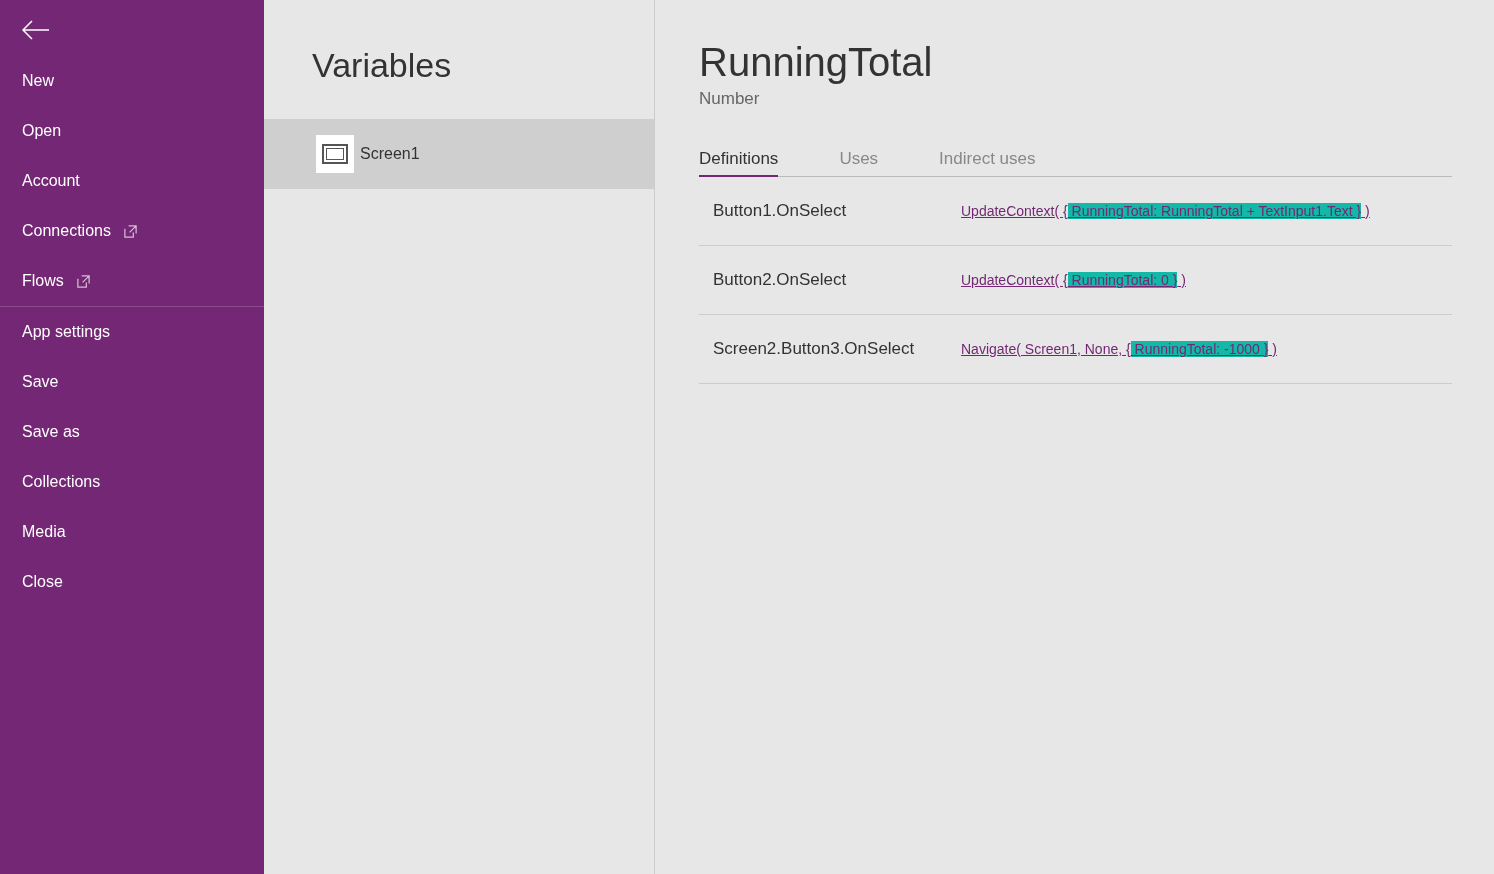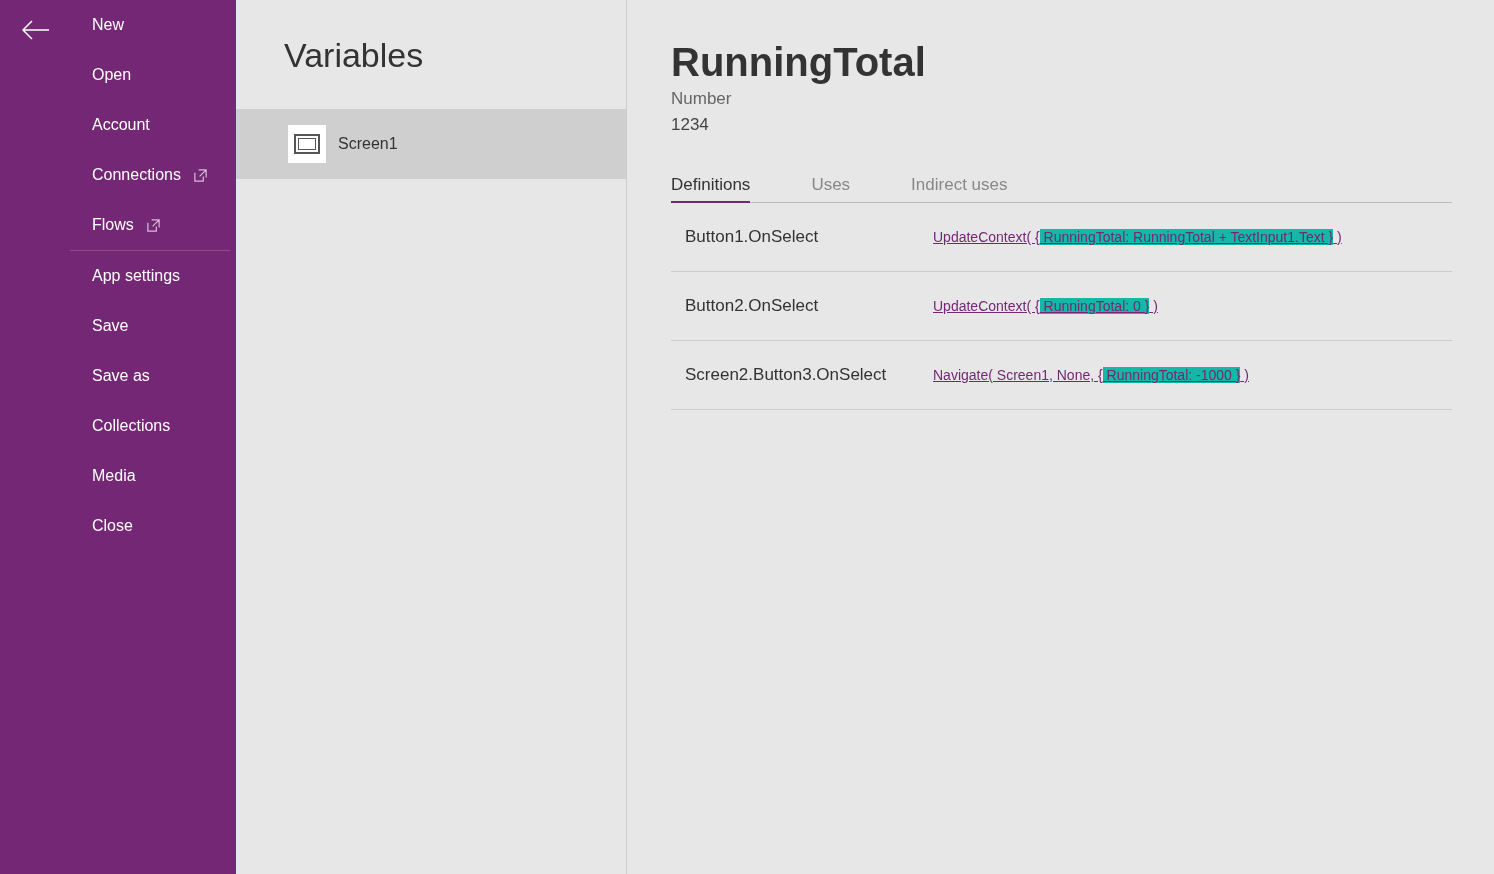--- a/index.html
+++ b/index.html
@@ -5,25 +5,25 @@
 * { margin: 0; padding: 0; box-sizing: border-box; }
 body {
   font-family: "Segoe UI", -apple-system, sans-serif;
   background: #e7e7e7;
   width: 1494px;
   height: 874px;
   overflow: hidden;
   display: flex;
 }
 .sidebar {
-  width: 236px;
+  width: 264px;
   background: #742774;
   color: #fff;
   display: flex;
-  flex-direction: row;
+  flex-direction: column;
 }
 .back-btn {
   padding: 18px 20px 10px 20px;
   cursor: pointer;
 }
 .back-btn svg { stroke: #fff; }
 .nav-item {
   padding: 16px 22px;
   font-size: 16px;
   font-weight: 300;
@@ -47,26 +47,26 @@
 }
 .mid-panel {
   width: 391px;
   background: #e7e7e7;
   border-right: 1px solid #cdcdcd;
 }
 .mid-title {
   font-size: 34px;
   font-weight: 300;
   color: #333;
-  padding: 36px 0 34px 48px;
+  padding: 46px 0 34px 48px;
 }
 .screen-item {
   display: flex;
   align-items: center;
-  gap: 12px;
+  gap: 6px;
   padding: 16px 0 16px 52px;
   background: #cfcfcf;
   cursor: pointer;
 }
 .screen-icon {
   width: 38px;
   height: 38px;
   background: #fff;
   display: flex;
   align-items: center;
@@ -88,21 +88,21 @@
   font-size: 16px;
   color: #333;
 }
 .detail-panel {
   flex: 1;
   padding: 40px 42px 0 44px;
   background: #e7e7e7;
 }
 .var-name {
   font-size: 40px;
-  font-weight: 700;
+  font-weight: 400;
   color: #333;
 }
 .var-type {
   font-size: 17px;
   color: #666;
   margin-top: 4px;
 }
 .var-value {
   font-size: 17px;
   color: #444;
@@ -207,21 +207,20 @@
           <div class="screen-icon-inner"></div>
         </div>
         <span class="screen-label">Screen1</span>
       </div>
     </div>
 </div>
 
 <div class="detail-panel">
   <div class="var-name">RunningTotal</div>
   <div class="var-type">Number</div>
-  <div class="var-value">1234</div>
 
   <div class="tabs" id="tabs">
       <div class="tab active">Definitions</div>
       <div class="tab">Uses</div>
       <div class="tab">Indirect uses</div>
     </div>
   <div id="defs">
       <div class="def-row">
         <div class="def-source">Button1.OnSelect</div>
         <div class="def-formula"><span>UpdateContext( {</span><span class="hl"> RunningTotal: RunningTotal + TextInput1.Text }</span><span> )</span></div>

